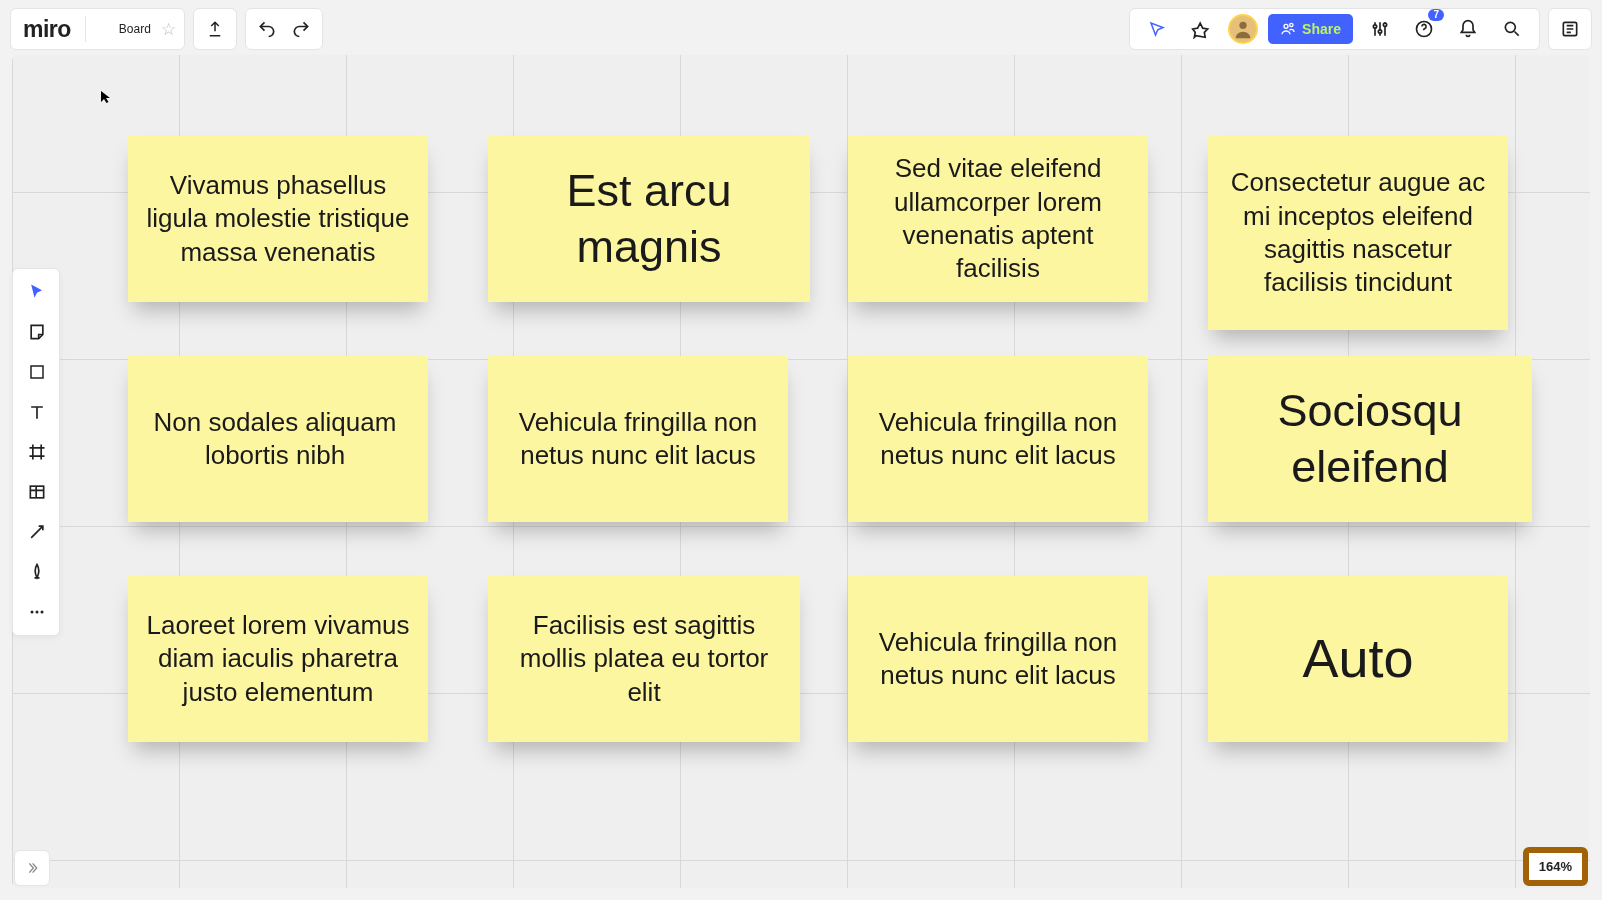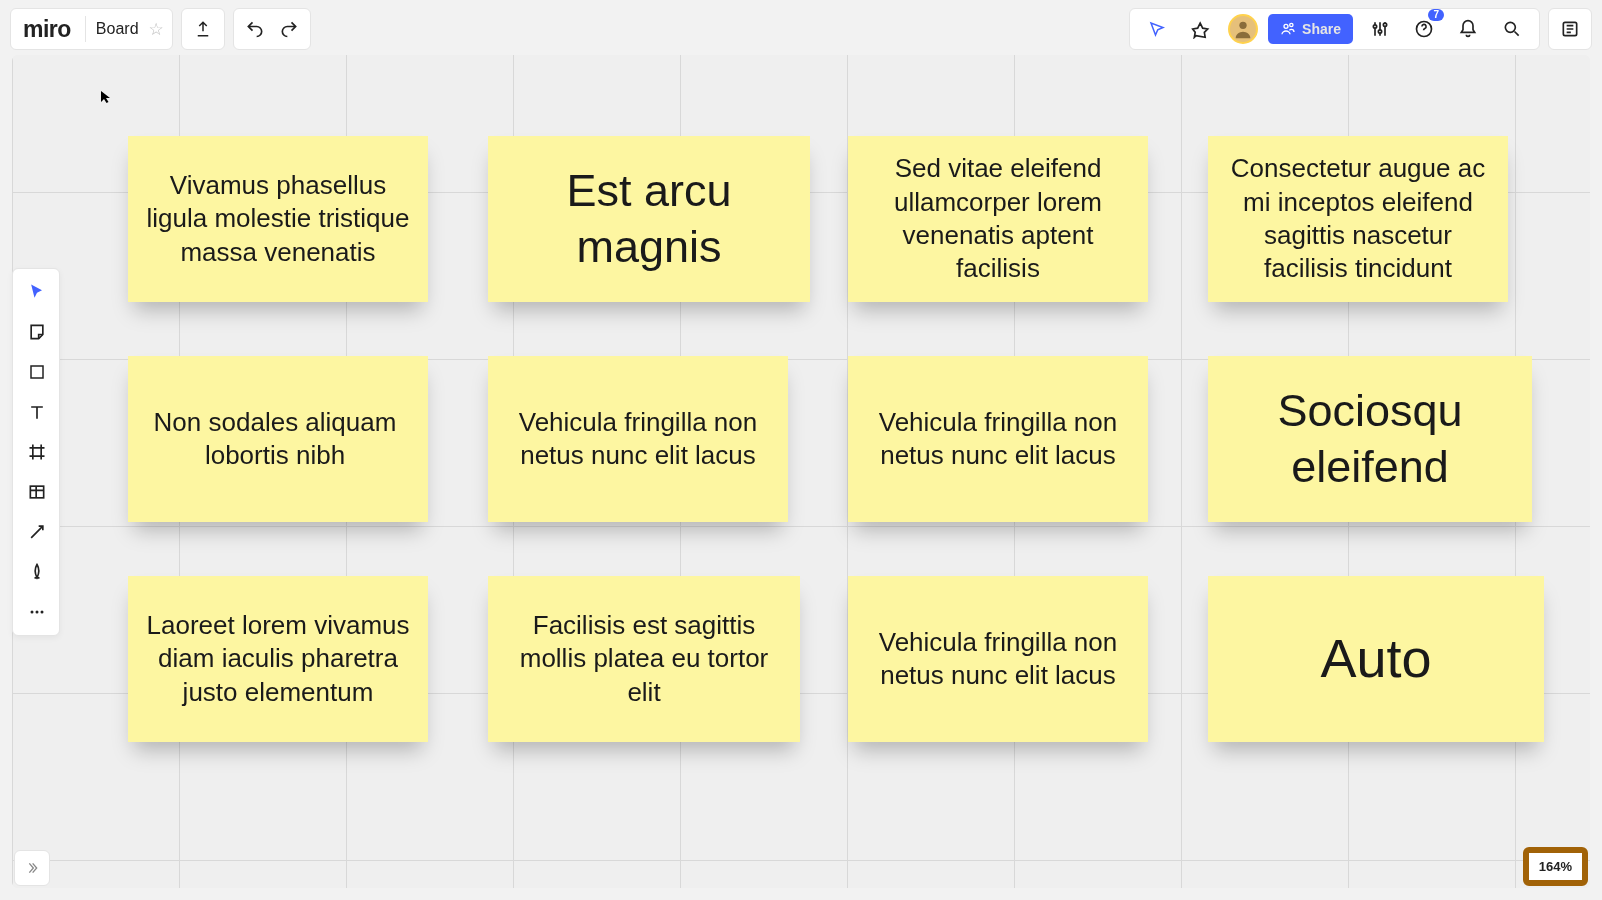--- a/index.html
+++ b/index.html
@@ -38,25 +38,25 @@
   .grp{
     background:var(--panel);border:1px solid #e4e4e4;border-radius:6px;
     height:42px;display:flex;align-items:center;padding:0 8px;gap:8px;
   }
   .logo{font-weight:900;font-size:23px;letter-spacing:-0.5px;padding:0 6px 0 4px;}
   .divider{width:1px;height:26px;background:#e4e4e4;}
   .tool-btn{
     width:34px;height:34px;display:flex;align-items:center;justify-content:center;
     border-radius:4px;cursor:pointer;
   }
-  .board-name{font-size:16px;padding:0 2px;}
+  .board-name{font-size:12px;padding:0 2px;margin-left:23px;}
   .star-o{color:#bcbcbc;font-size:17px;}
   .spacer{flex:1;}
   .share-btn{
-    background:var(--blue);color:#e5e5e5;font-size:14px;font-weight:600;
+    background:var(--blue);color:#bef264;font-size:14px;font-weight:600;
     border-radius:5px;padding:7px 12px;display:flex;align-items:center;gap:6px;cursor:pointer;
   }
   .avatar{
     width:30px;height:30px;border-radius:50%;background:#e6c07a;
     border:2px solid #ffd24d;display:flex;align-items:center;justify-content:center;
     overflow:hidden;font-size:18px;
   }
   .badge{
     position:relative;
   }
@@ -117,21 +117,21 @@
 <div id="notes-layer">
     <div class="note" style="left: 128px; top: 136px; width: 300px; height: 166px;">
       <span>Vivamus phasellus ligula molestie tristique massa venenatis</span>
     </div>
     <div class="note big" style="left: 488px; top: 136px; width: 322px; height: 166px;">
       <span>Est arcu magnis</span>
     </div>
     <div class="note" style="left: 848px; top: 136px; width: 300px; height: 166px;">
       <span>Sed vitae eleifend ullamcorper lorem venenatis aptent facilisis</span>
     </div>
-    <div class="note" style="left: 1208px; top: 136px; width: 300px; height: 166px;">
+    <div class="note" style="left: 1208px; top: 136px; width: 300px; height: 194px;">
       <span>Consectetur augue ac mi inceptos eleifend sagittis nascetur facilisis tincidunt</span>
     </div>
     <div class="note" style="left: 128px; top: 356px; width: 300px; height: 166px; padding-left: 12px;">
       <span>Non sodales aliquam lobortis nibh</span>
     </div>
     <div class="note" style="left: 488px; top: 356px; width: 300px; height: 166px;">
       <span>Vehicula fringilla non netus nunc elit lacus</span>
     </div>
     <div class="note" style="left: 848px; top: 356px; width: 300px; height: 166px;">
       <span>Vehicula fringilla non netus nunc elit lacus</span>
@@ -141,21 +141,21 @@
     </div>
     <div class="note" style="left: 128px; top: 576px; width: 300px; height: 166px;">
       <span>Laoreet lorem vivamus diam iaculis pharetra justo elementum</span>
     </div>
     <div class="note" style="left: 488px; top: 576px; width: 312px; height: 166px;">
       <span>Facilisis est sagittis mollis platea eu tortor elit</span>
     </div>
     <div class="note" style="left: 848px; top: 576px; width: 300px; height: 166px;">
       <span>Vehicula fringilla non netus nunc elit lacus</span>
     </div>
-    <div class="note huge" style="left: 1208px; top: 576px; width: 336px; height: 166px;">
+    <div class="note huge" style="left: 1208px; top: 576px; width: 300px; height: 166px;">
       <span>Auto</span>
     </div>
   </div>
 
 <div class="cursor-mark" style="left:100px;top:90px;">
   <svg viewBox="0 0 14 14" width="14" height="14">
       <path d="M1 1 L1 12 L4 9 L6.5 13 L8.5 12 L6 8 L10 8 Z" fill="#000"></path>
     </svg>
 </div>
 

